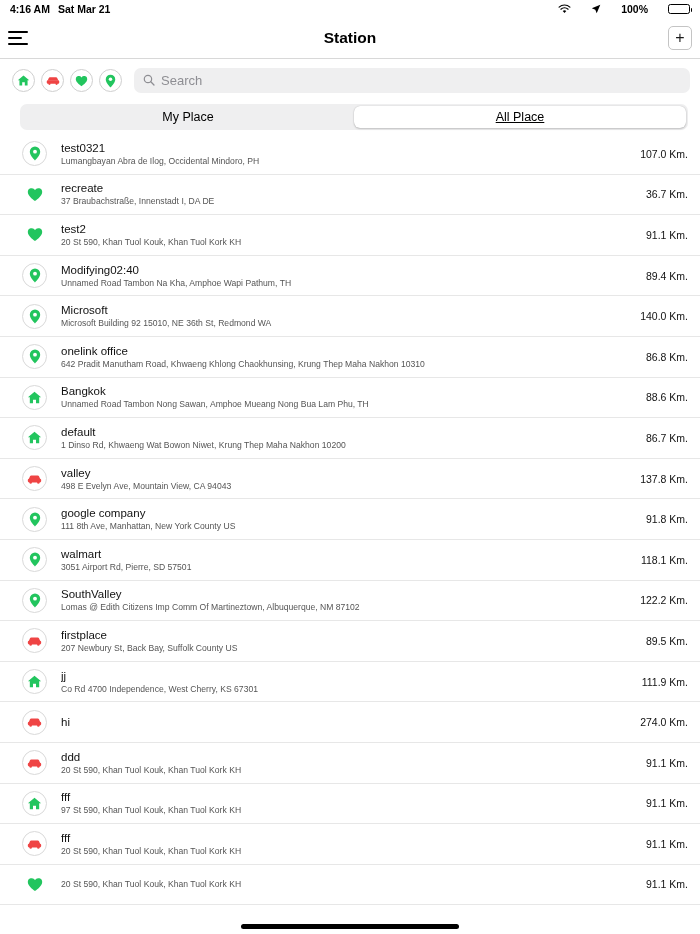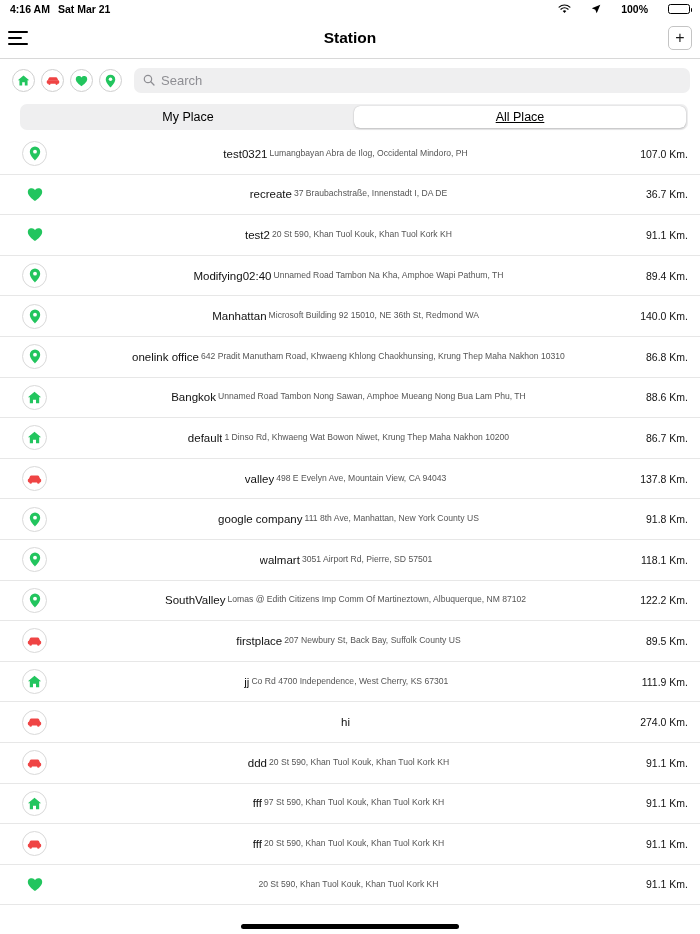--- a/index.html
+++ b/index.html
@@ -233,21 +233,21 @@
     align-items: center;
     justify-content: center;
     box-sizing: border-box;
     margin-right: 14px;
   }
   .row-icon.plain { border: none; }
   .row-text {
     flex: 1 1 auto;
     min-width: 0;
     display: flex;
-    flex-direction: row;
+    flex-direction: column;
     justify-content: center;
     gap: 2px;
   }
   .row-title {
     font-size: 11.5px;
     color: #111;
     white-space: nowrap;
     overflow: hidden;
     text-overflow: ellipsis;
   }
@@ -428,21 +428,21 @@
         <div class="row-dist">89.4 Km.</div>
       </div>
       <div class="row">
         <div class="row-icon">
           <svg width="12" height="15" viewBox="0 0 12 15">
             <path d="M6 0.6 A5.2 5.2 0 0 0 0.8 5.8 C0.8 9.6 6 14.4 6 14.4 C6 14.4 11.2 9.6 11.2 5.8 A5.2 5.2 0 0 0 6 0.6 Z" fill="#22c55e"></path>
             <circle cx="6" cy="5.7" r="1.9" fill="#ffffff"></circle>
           </svg>
         </div>
         <div class="row-text">
-          <div class="row-title">Manhattan</div>
+          <div class="row-title">Microsoft</div>
           <div class="row-sub">Microsoft Building 92 15010, NE 36th St, Redmond WA</div>
         </div>
         <div class="row-dist">140.0 Km.</div>
       </div>
       <div class="row">
         <div class="row-icon">
           <svg width="12" height="15" viewBox="0 0 12 15">
             <path d="M6 0.6 A5.2 5.2 0 0 0 0.8 5.8 C0.8 9.6 6 14.4 6 14.4 C6 14.4 11.2 9.6 11.2 5.8 A5.2 5.2 0 0 0 6 0.6 Z" fill="#22c55e"></path>
             <circle cx="6" cy="5.7" r="1.9" fill="#ffffff"></circle>
           </svg>

